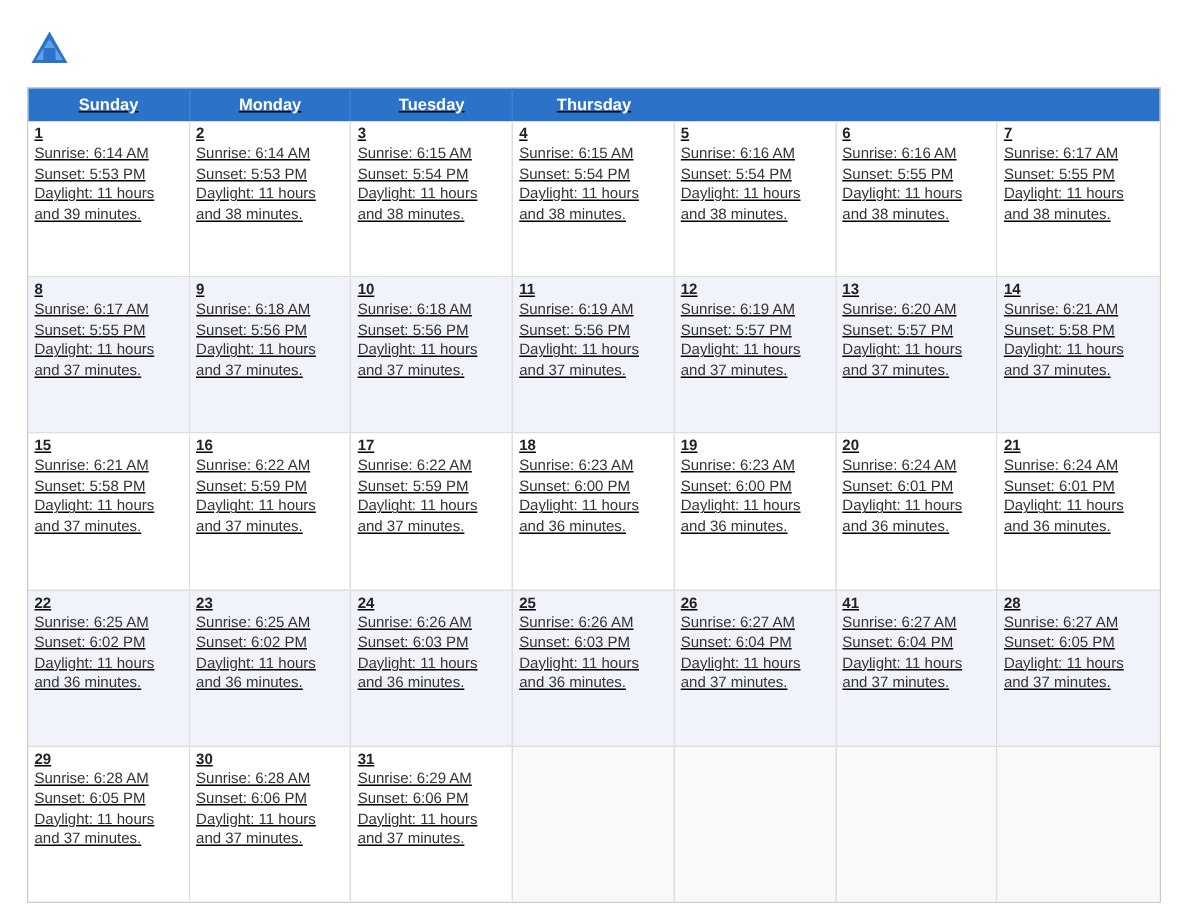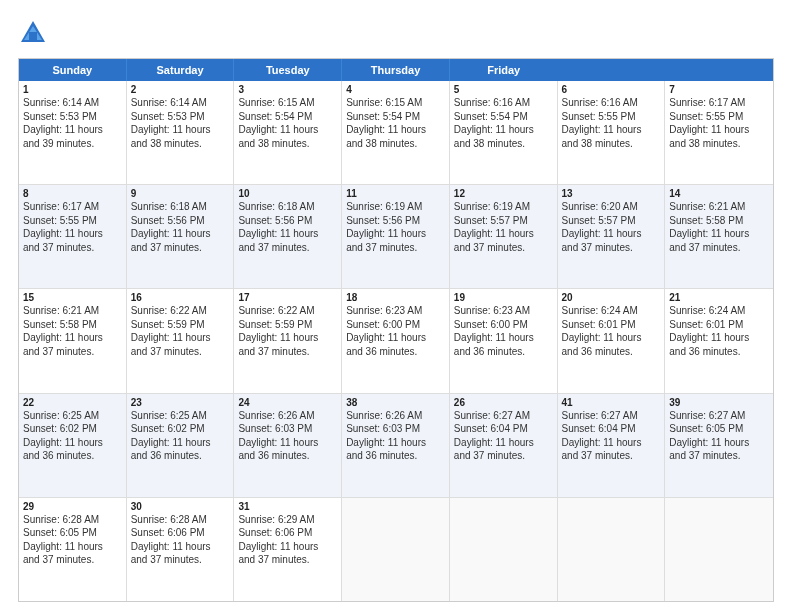--- a/index.html
+++ b/index.html
@@ -9,20 +9,21 @@
       width: 792px;
       height: 612px;
       overflow: hidden;
     }
     .page {
       width: 792px;
       height: 612px;
       padding: 18px 18px 10px 18px;
       display: flex;
       flex-direction: column;
+      text-decoration: underline;
     }
     .header {
       display: flex;
       justify-content: space-between;
       align-items: flex-start;
       margin-bottom: 10px;
     }
     .logo {
       display: flex;
       align-items: center;
@@ -134,24 +135,23 @@
     </div>
     <div class="title-area">
       <div class="month-title"></div>
       <div class="subtitle"></div>
     </div>
   </div>
 
   <div class="calendar">
     <div class="cal-header">
     <div class="cal-header-cell">Sunday</div>
-        <div class="cal-header-cell">Saturday</div>
+        <div class="cal-header-cell">Monday</div>
         <div class="cal-header-cell">Tuesday</div>
         <div class="cal-header-cell">Thursday</div>
-        <div class="cal-header-cell">Friday</div>
       </div>
     <div class="cal-body">
     <div class="cal-row">
           <div class="cal-cell">
             <span class="day-num">1</span>
             <div class="cell-text">Sunrise: 6:14 AM<br>Sunset: 5:53 PM<br>Daylight: 11 hours<br>and 39 minutes.</div>
           </div>
           <div class="cal-cell">
             <span class="day-num">2</span>
             <div class="cell-text">Sunrise: 6:14 AM<br>Sunset: 5:53 PM<br>Daylight: 11 hours<br>and 38 minutes.</div>
@@ -244,33 +244,33 @@
           </div>
           <div class="cal-cell alt-row">
             <span class="day-num">23</span>
             <div class="cell-text">Sunrise: 6:25 AM<br>Sunset: 6:02 PM<br>Daylight: 11 hours<br>and 36 minutes.</div>
           </div>
           <div class="cal-cell alt-row">
             <span class="day-num">24</span>
             <div class="cell-text">Sunrise: 6:26 AM<br>Sunset: 6:03 PM<br>Daylight: 11 hours<br>and 36 minutes.</div>
           </div>
           <div class="cal-cell alt-row">
-            <span class="day-num">38</span>
+            <span class="day-num">25</span>
             <div class="cell-text">Sunrise: 6:26 AM<br>Sunset: 6:03 PM<br>Daylight: 11 hours<br>and 36 minutes.</div>
           </div>
           <div class="cal-cell alt-row">
             <span class="day-num">26</span>
             <div class="cell-text">Sunrise: 6:27 AM<br>Sunset: 6:04 PM<br>Daylight: 11 hours<br>and 37 minutes.</div>
           </div>
           <div class="cal-cell alt-row">
             <span class="day-num">41</span>
             <div class="cell-text">Sunrise: 6:27 AM<br>Sunset: 6:04 PM<br>Daylight: 11 hours<br>and 37 minutes.</div>
           </div>
           <div class="cal-cell alt-row">
-            <span class="day-num">39</span>
+            <span class="day-num">28</span>
             <div class="cell-text">Sunrise: 6:27 AM<br>Sunset: 6:05 PM<br>Daylight: 11 hours<br>and 37 minutes.</div>
           </div>
         </div>
         <div class="cal-row">
           <div class="cal-cell">
             <span class="day-num">29</span>
             <div class="cell-text">Sunrise: 6:28 AM<br>Sunset: 6:05 PM<br>Daylight: 11 hours<br>and 37 minutes.</div>
           </div>
           <div class="cal-cell">
             <span class="day-num">30</span>

